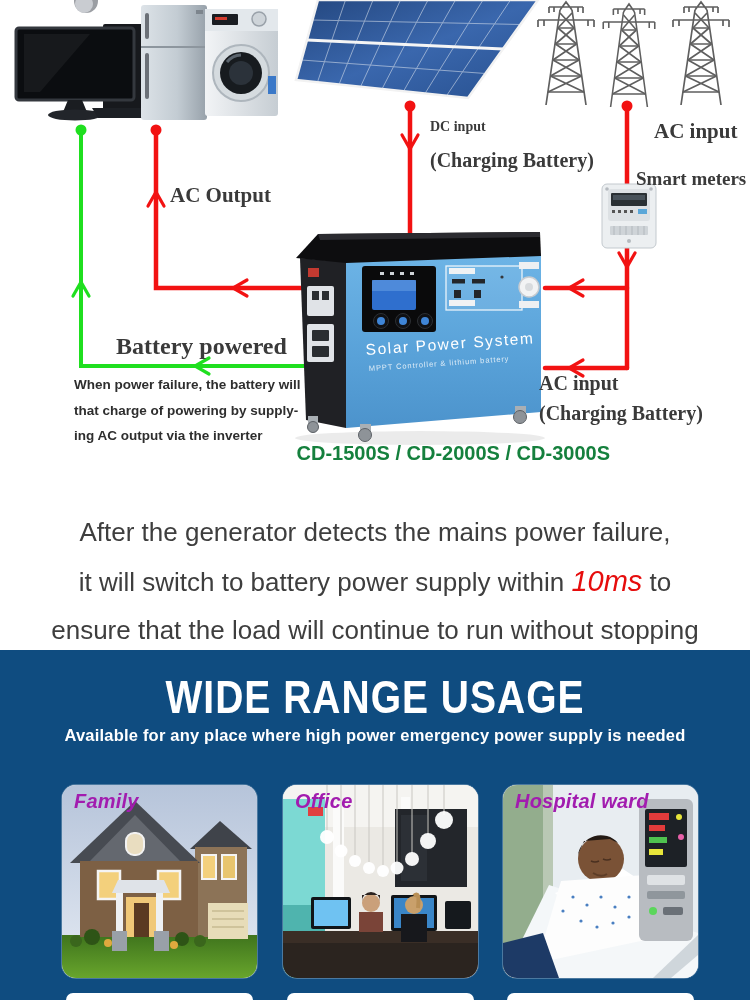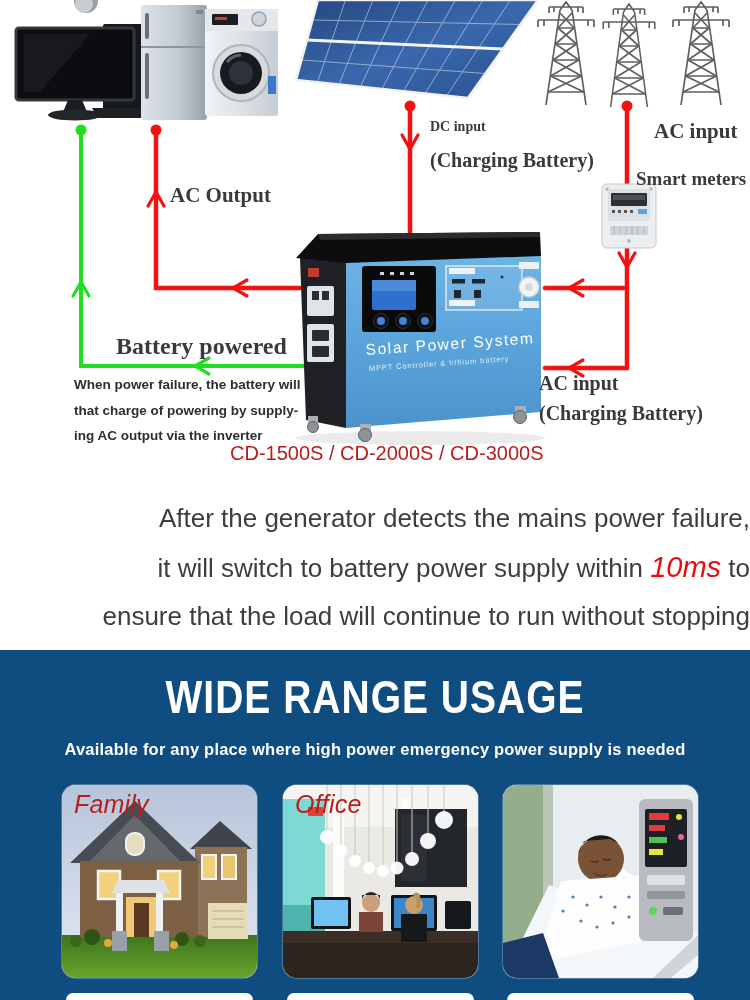--- a/index.html
+++ b/index.html
@@ -13,33 +13,33 @@
   .dlabel{position:absolute;font-family:"Liberation Serif",serif;font-weight:700;color:#3a3a3a;white-space:nowrap}
   .lbl-ac-output{left:170px;top:183px;font-size:21px}
   .lbl-dc-input{left:430px;top:119px;font-size:14px}
   .lbl-dc-sub{left:430px;top:149px;font-size:20px}
   .lbl-ac-input-top{left:654px;top:119px;font-size:21px}
   .lbl-smart-meters{left:636px;top:168px;font-size:19px}
   .lbl-battery-powered{left:116px;top:333px;font-size:24px}
   .lbl-ac-input-right{left:539px;top:372px;font-size:20px}
   .lbl-ac-right-sub{left:539px;top:402px;font-size:20px}
   .battery-note{position:absolute;left:74px;top:372px;width:250px;font-size:13.5px;font-weight:700;color:#2e2e2e;line-height:25.5px;white-space:nowrap}
-  .models{position:absolute;left:230px;top:442px;width:380px;text-align:left;font-size:20px;font-weight:400;color:#b91c1c}
+  .models{position:absolute;left:230px;top:442px;width:380px;text-align:right;font-size:20px;font-weight:700;color:#15803d}
 
   
-  .statement{position:absolute;left:0;top:494px;width:750px;text-align:right;color:#3e3e3e;font-size:26px;line-height:48.5px}
+  .statement{position:absolute;left:0;top:508px;width:750px;text-align:center;color:#3e3e3e;font-size:26px;line-height:48.5px}
   .statement .hl{font-size:29px;font-weight:400}
 
   
   .usage{position:absolute;left:0;top:650px;width:750px;height:350px;background:#0f4c80;color:#fff;text-align:center}
   .usage-title{display:inline-block;margin-top:22px;font-size:39px;font-weight:800;letter-spacing:1px;transform:scaleY(1.18);transform-origin:top center}
-  .usage-sub{margin-top:24px;font-size:16.5px;font-weight:700;letter-spacing:.2px}
+  .usage-sub{margin-top:10px;font-size:16.5px;font-weight:700;letter-spacing:.2px}
   .card{position:absolute;top:785px;width:195px;height:193px;border-radius:14px;overflow:hidden;background:#fff;box-shadow:0 0 0 1px rgba(255,255,255,.25)}
   .card-1{left:62px}.card-2{left:283px}.card-3{left:503px}
-  .card-label{position:absolute;left:12px;top:5px;font-size:25px;font-weight:400;font-style:italic;color:#b91c1c;letter-spacing:.2px}
+  .card-label{position:absolute;left:12px;top:5px;font-size:20px;font-weight:700;font-style:italic;color:#a21caf;letter-spacing:.2px}
   .card svg{width:195px;height:193px}
   .stub{position:absolute;top:993px;width:187px;height:7px;background:#fff;border-radius:10px 10px 0 0}
   .stub-1{left:66px}.stub-2{left:287px}.stub-3{left:507px}
 </style>
 </head>
 <body>
 
 <div class="page">
 
   <svg class="abs" style="left:0;top:0" width="750" height="650" viewBox="0 0 750 650">
@@ -386,19 +386,20 @@
       <rect x="146" y="52" width="18" height="6" fill="#4fc24f"></rect>
       <rect x="146" y="64" width="14" height="6" fill="#e8e53a"></rect>
       <circle cx="176" cy="32" r="3" fill="#e8e53a"></circle>
       <circle cx="178" cy="52" r="3" fill="#e860a8"></circle>
       <rect x="144" y="90" width="38" height="10" rx="2" fill="#dfe2e5"></rect>
       <rect x="144" y="106" width="38" height="8" rx="2" fill="#8f969c"></rect>
       <circle cx="150" cy="126" r="4" fill="#5bd65b"></circle>
       <rect x="160" y="122" width="20" height="8" rx="2" fill="#6a7077"></rect>
       <polygon points="150,193 195,150 195,170 168,193" fill="#cfd6db"></polygon>
     </svg>
+    <div class="card-label">Hospital ward</div>
   </div>
 
   <div class="stub stub-1"></div>
   <div class="stub stub-2"></div>
   <div class="stub stub-3"></div>
 
 </div>
 
 </body></html>

